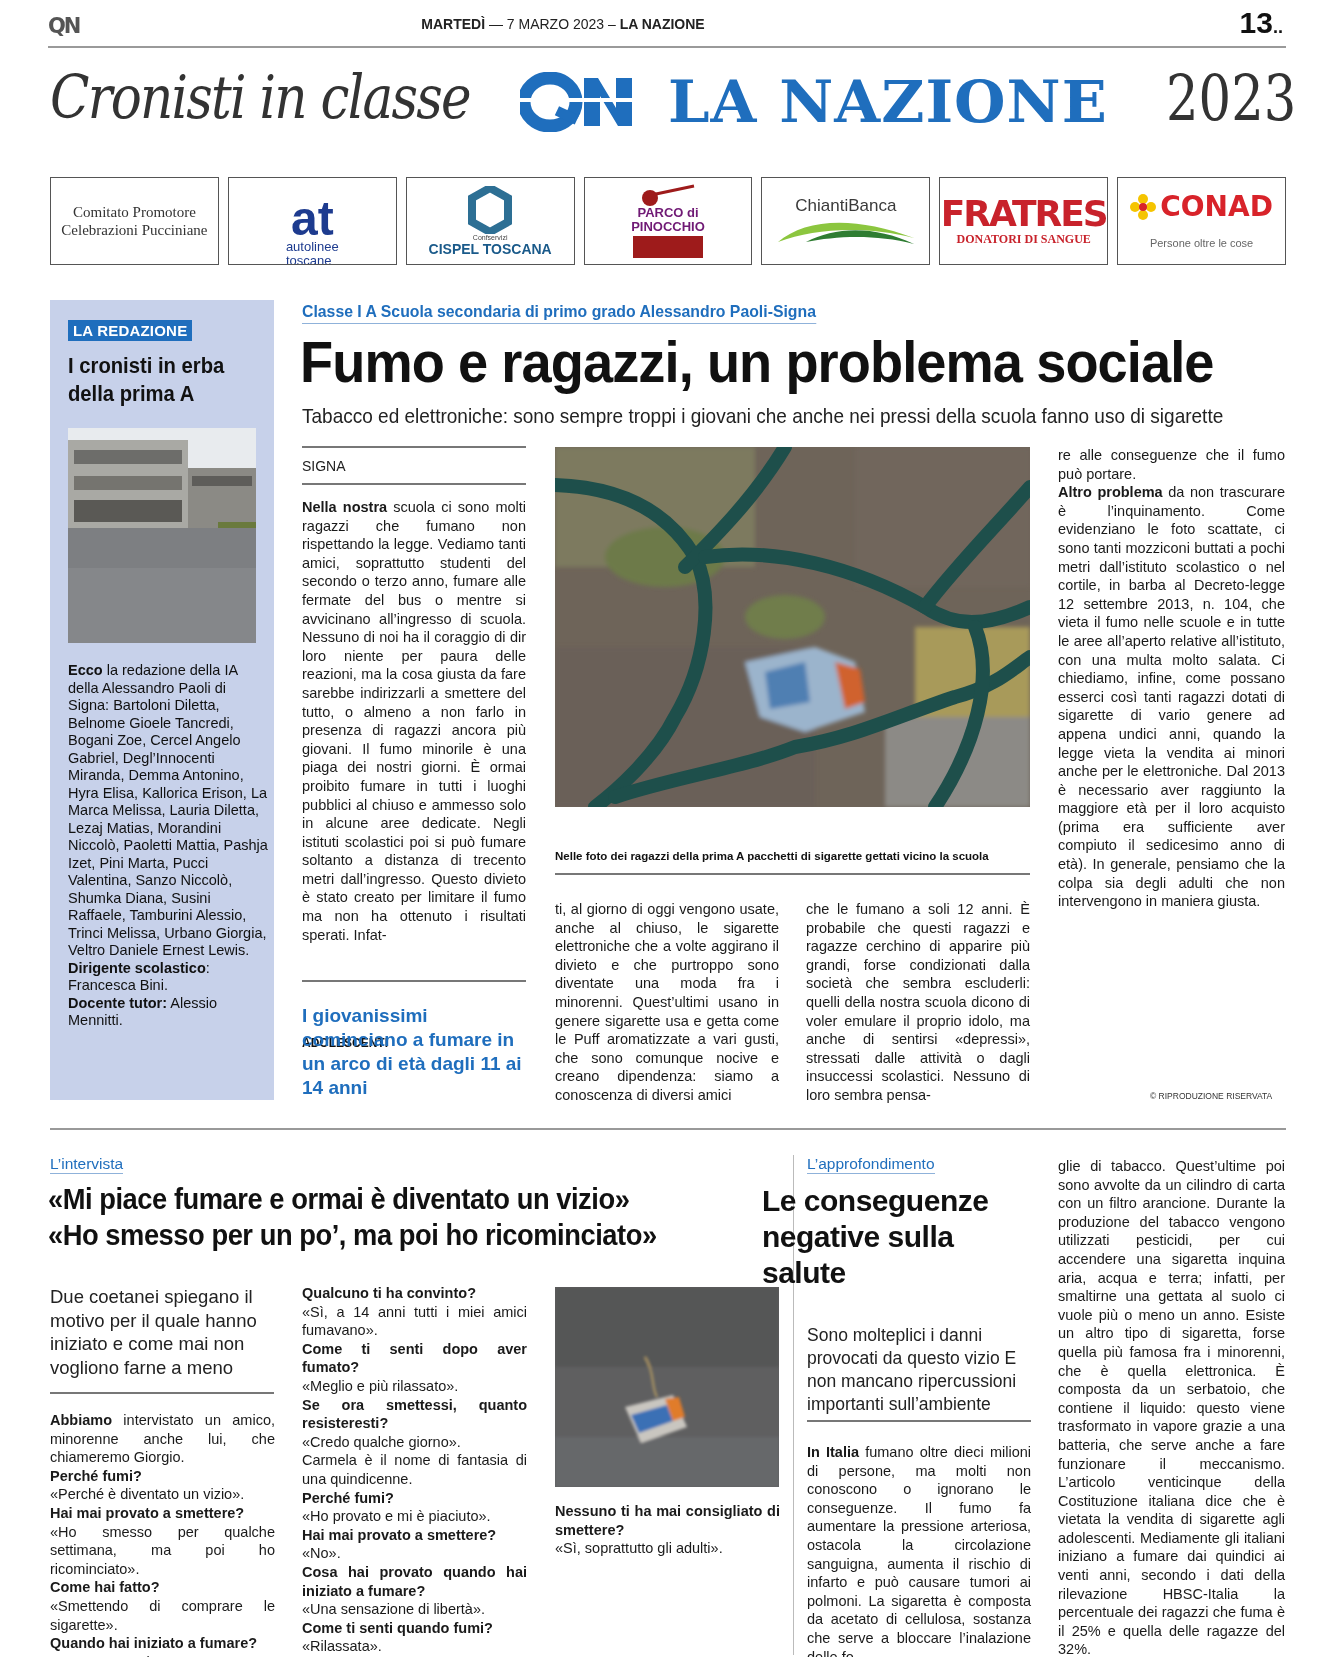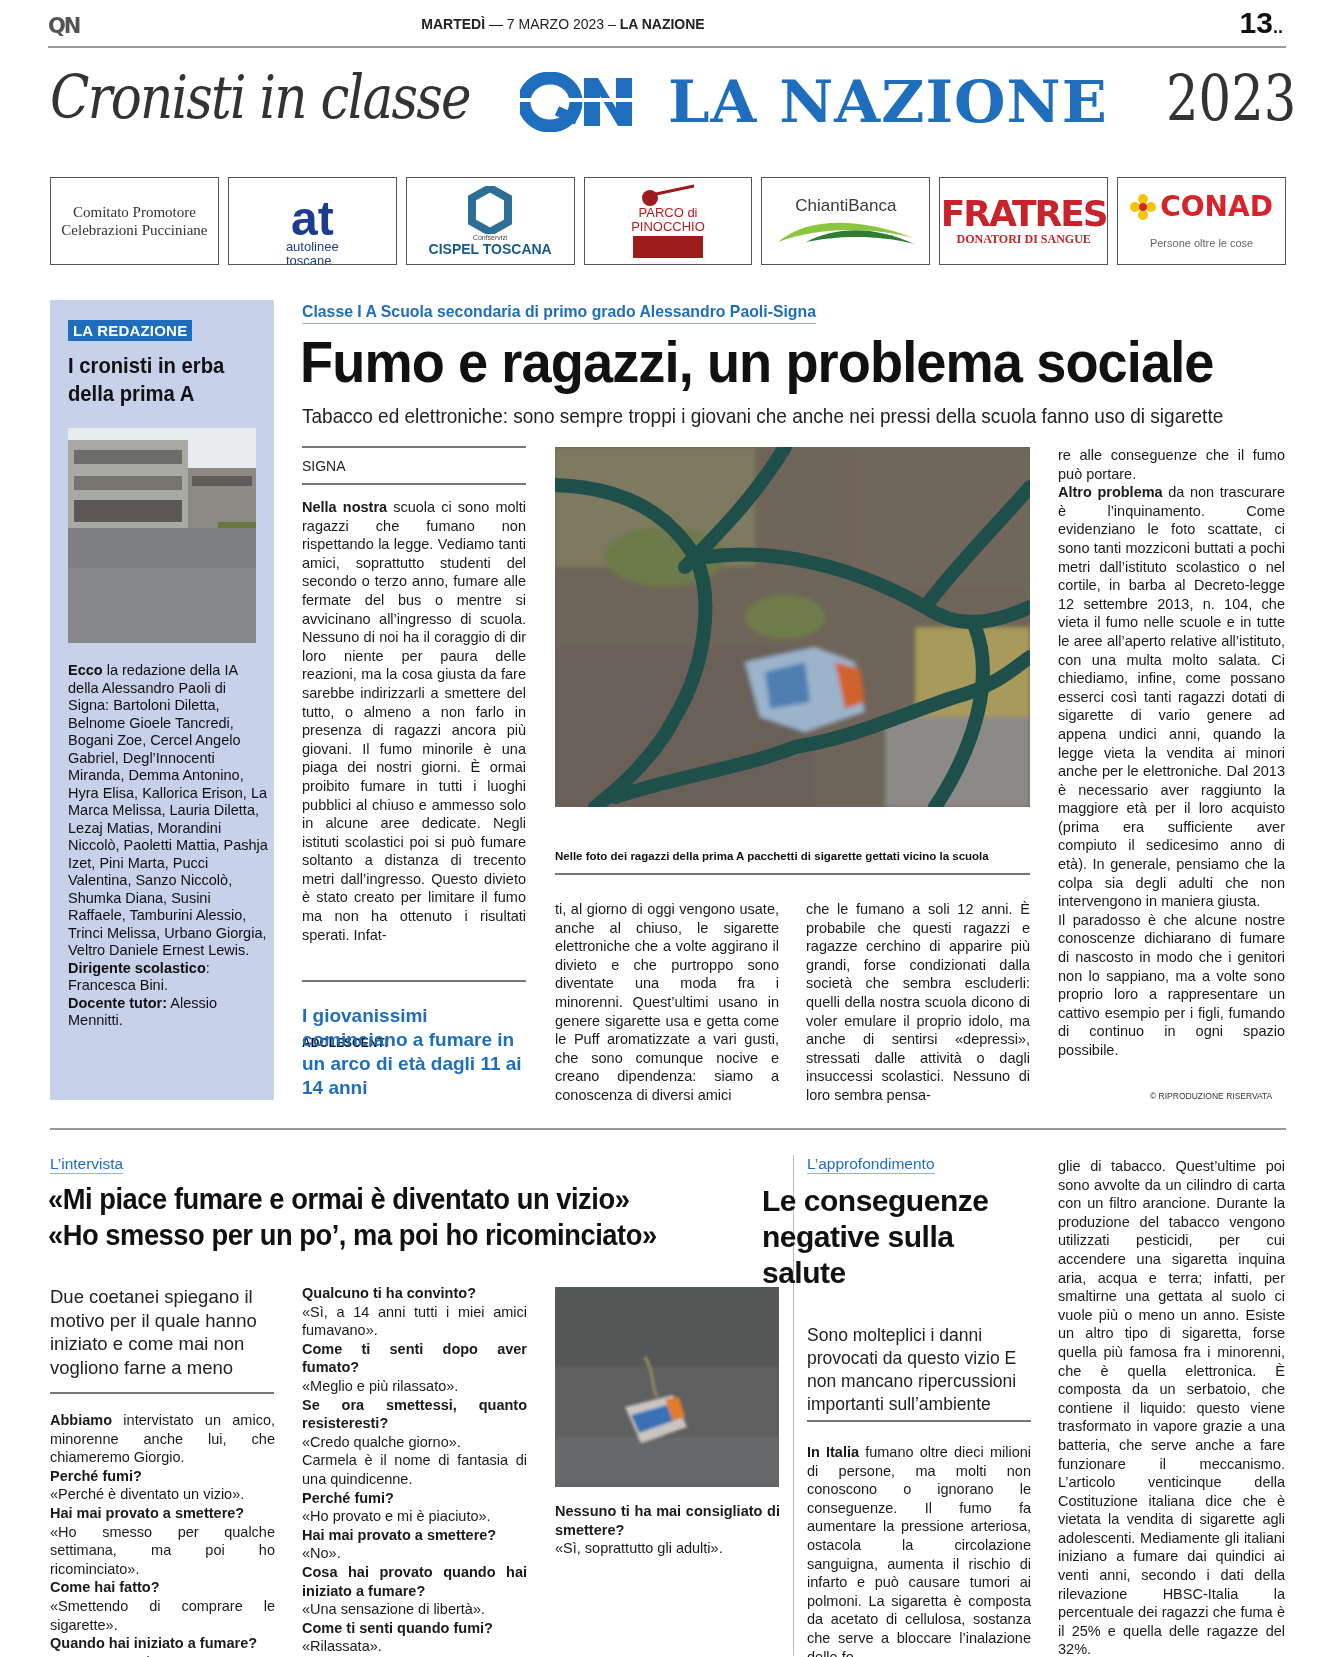--- a/index.html
+++ b/index.html
@@ -23,21 +23,21 @@
 
   
   .sponsors { left: 50px; top: 177px; width: 1236px; height: 64px; display: flex; gap: 9px; }
   .sponsor { flex: 1; border: 1.5px solid #555; height: 88px; display: flex; align-items: center; justify-content: center; flex-direction: column; overflow: hidden; text-align: center; }
   .sp-puccini { font-family: "Liberation Serif", serif; font-size: 15px; color: #333; line-height: 1.2; }
   .sp-at { flex-direction: column; gap: 22px; }
   .sp-at .at { font-size: 48px; font-weight: 700; color: #1d3b8f; line-height: 0.9; }
   .sp-at .sub { font-size: 13px; color: #1d3b8f; line-height: 1.05; text-align: left; }
   .sp-cispel .small { font-size: 7px; color: #444; }
   .sp-cispel .big { font-size: 14px; font-weight: 700; color: #1a5a8a; }
-  .sp-pino .name { font-size: 13px; font-weight: 400; color: #b91c1c; line-height: 1.05; }
+  .sp-pino .name { font-size: 13px; font-weight: 700; color: #701a75; line-height: 1.05; }
   .sp-pino .band { width: 70px; height: 22px; background: #9e1b1b; margin-top: 3px; }
   .sp-chianti .name { font-size: 17px; color: #3a3a3a; }
   .sp-fratres .name { font-family: "DejaVu Sans", sans-serif; font-size: 36px; font-weight: 900; color: #c8222b; letter-spacing: -2px; line-height: 1; }
   .sp-fratres .sub { font-family: "Liberation Serif", serif; font-size: 12px; font-weight: 700; color: #c8222b; }
   .sp-conad .name { font-family: "DejaVu Sans", sans-serif; font-size: 28px; font-weight: 900; color: #d8232a; line-height: 1; text-align: right; }
   .sp-conad .sub { font-size: 11px; color: #666; margin-top: 16px; }
   .sp-conad .row { display: flex; align-items: center; gap: 4px; }
 
   
   .sidebar { left: 50px; top: 300px; width: 224px; height: 800px; background: #c7d1ea; }
@@ -252,21 +252,20 @@
   </svg>
 </div>
 <div class="abs caption">Nelle foto dei ragazzi della prima A pacchetti di sigarette gettati vicino la scuola</div>
 <div class="abs hr cap-rule"></div>
 
 <div class="abs col c2">ti, al giorno di oggi vengono usate, anche al chiuso, le sigarette elettroniche che a volte aggirano il divieto e che purtroppo sono diventate una moda fra i minorenni. Quest’ultimi usano in genere sigarette usa e getta come le Puff aromatizzate a vari gusti, che sono comunque nocive e creano dipendenza: siamo a conoscenza di diversi amici</div>
 <div class="abs col c3">che le fumano a soli 12 anni. È probabile che questi ragazzi e ragazze cerchino di apparire più grandi, forse condizionati dalla società che sembra escluderli: quelli della nostra scuola dicono di voler emulare il proprio idolo, ma anche di sentirsi «depressi», stressati dalle attività o dagli insuccessi scolastici. Nessuno di loro sembra pensa-</div>
 <div class="abs col c4">
   <span>re alle conseguenze che il fumo può portare.</span><br>
   <b>Altro problema</b><span> da non trascurare è l’inquinamento. Come evidenziano le foto scattate, ci sono tanti mozziconi buttati a pochi metri dall’istituto scolastico o nel cortile, in barba al Decreto-legge 12 settembre 2013, n. 104, che vieta il fumo nelle scuole e in tutte le aree all’aperto relative all’istituto, con una multa molto salata. Ci chiediamo, infine, come possano esserci così tanti ragazzi dotati di sigarette di vario genere ad appena undici anni, quando la legge vieta la vendita ai minori anche per le elettroniche. Dal 2013 è necessario aver raggiunto la maggiore età per il loro acquisto (prima era sufficiente aver compiuto il sedicesimo anno di età). In generale, pensiamo che la colpa sia degli adulti che non intervengono in maniera giusta.</span><br>
-  <span>Il paradosso è che alcune nostre conoscenze dichiarano di fumare di nascosto in modo che i genitori non lo sappiano, ma a volte sono proprio loro a rappresentare un cattivo esempio per i figli, fumando di continuo in ogni spazio possibile.</span>
 </div>
 <div class="abs copyright">© RIPRODUZIONE RISERVATA</div>
 
 <div class="abs section-rule"></div>
 
 <div class="abs int-kicker">L’intervista</div>
 <div class="abs int-h1">«Mi piace fumare e ormai è diventato un vizio»</div>
 <div class="abs int-h2">«Ho smesso per un po’, ma poi ho ricominciato»</div>
 <div class="abs int-deck">Due coetanei spiegano il motivo per il quale hanno iniziato e come mai non vogliono farne a meno</div>
 <div class="abs hr int-rule"></div>

